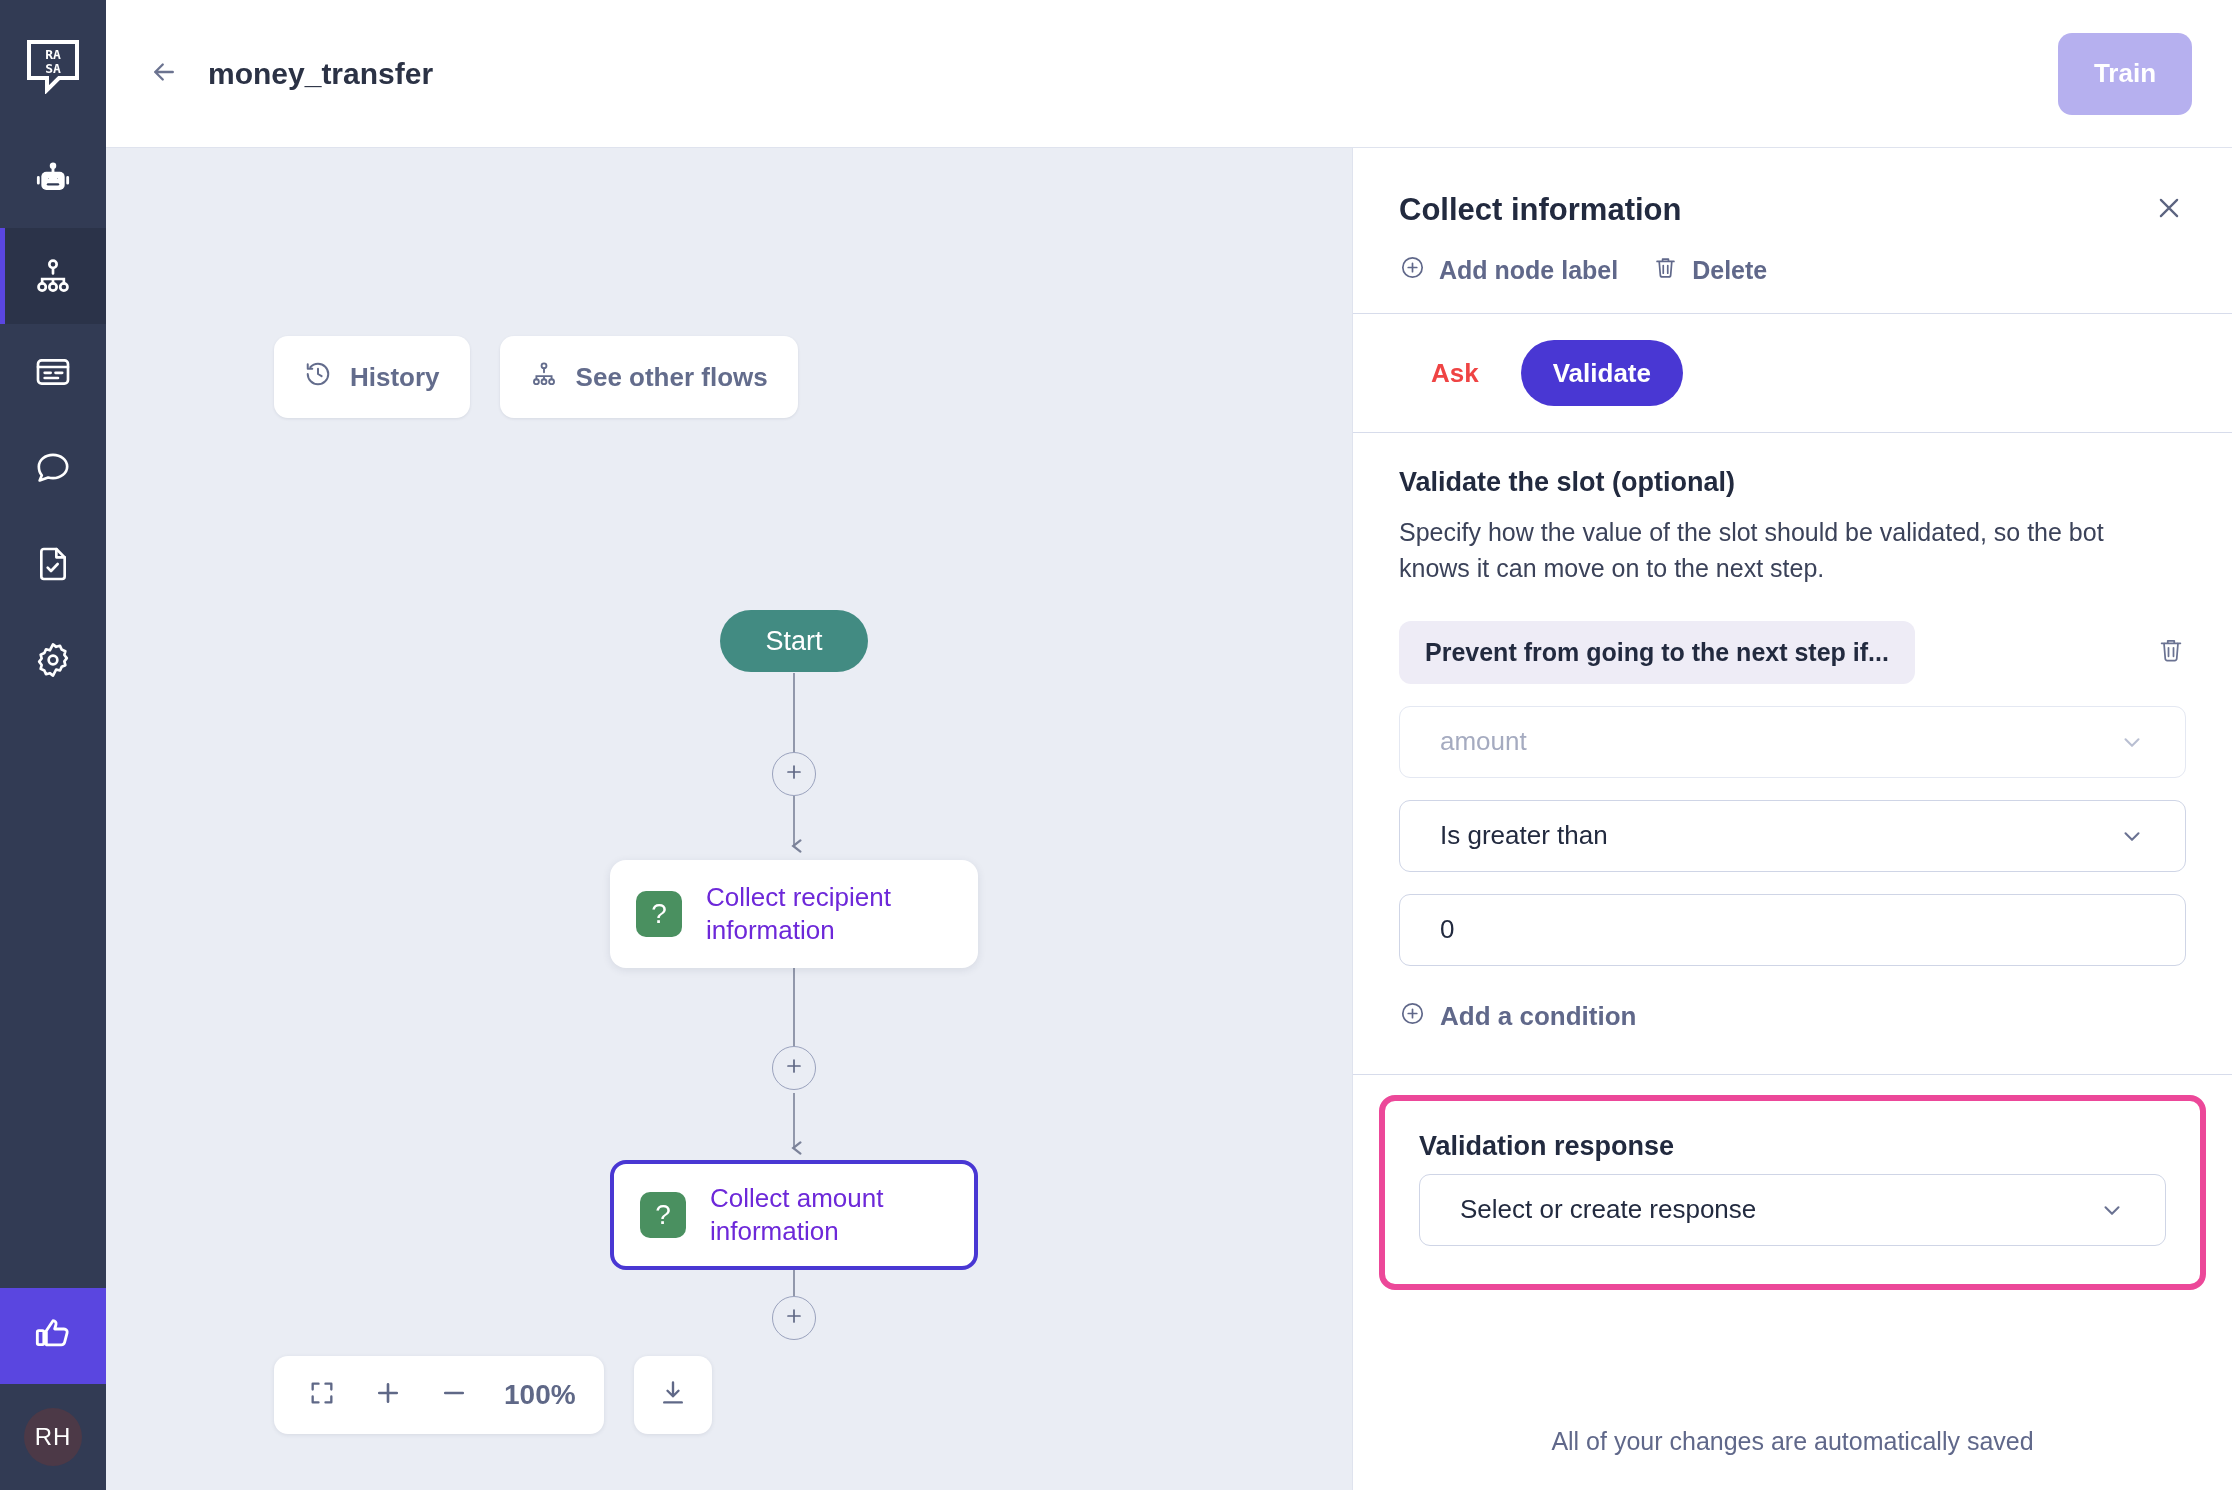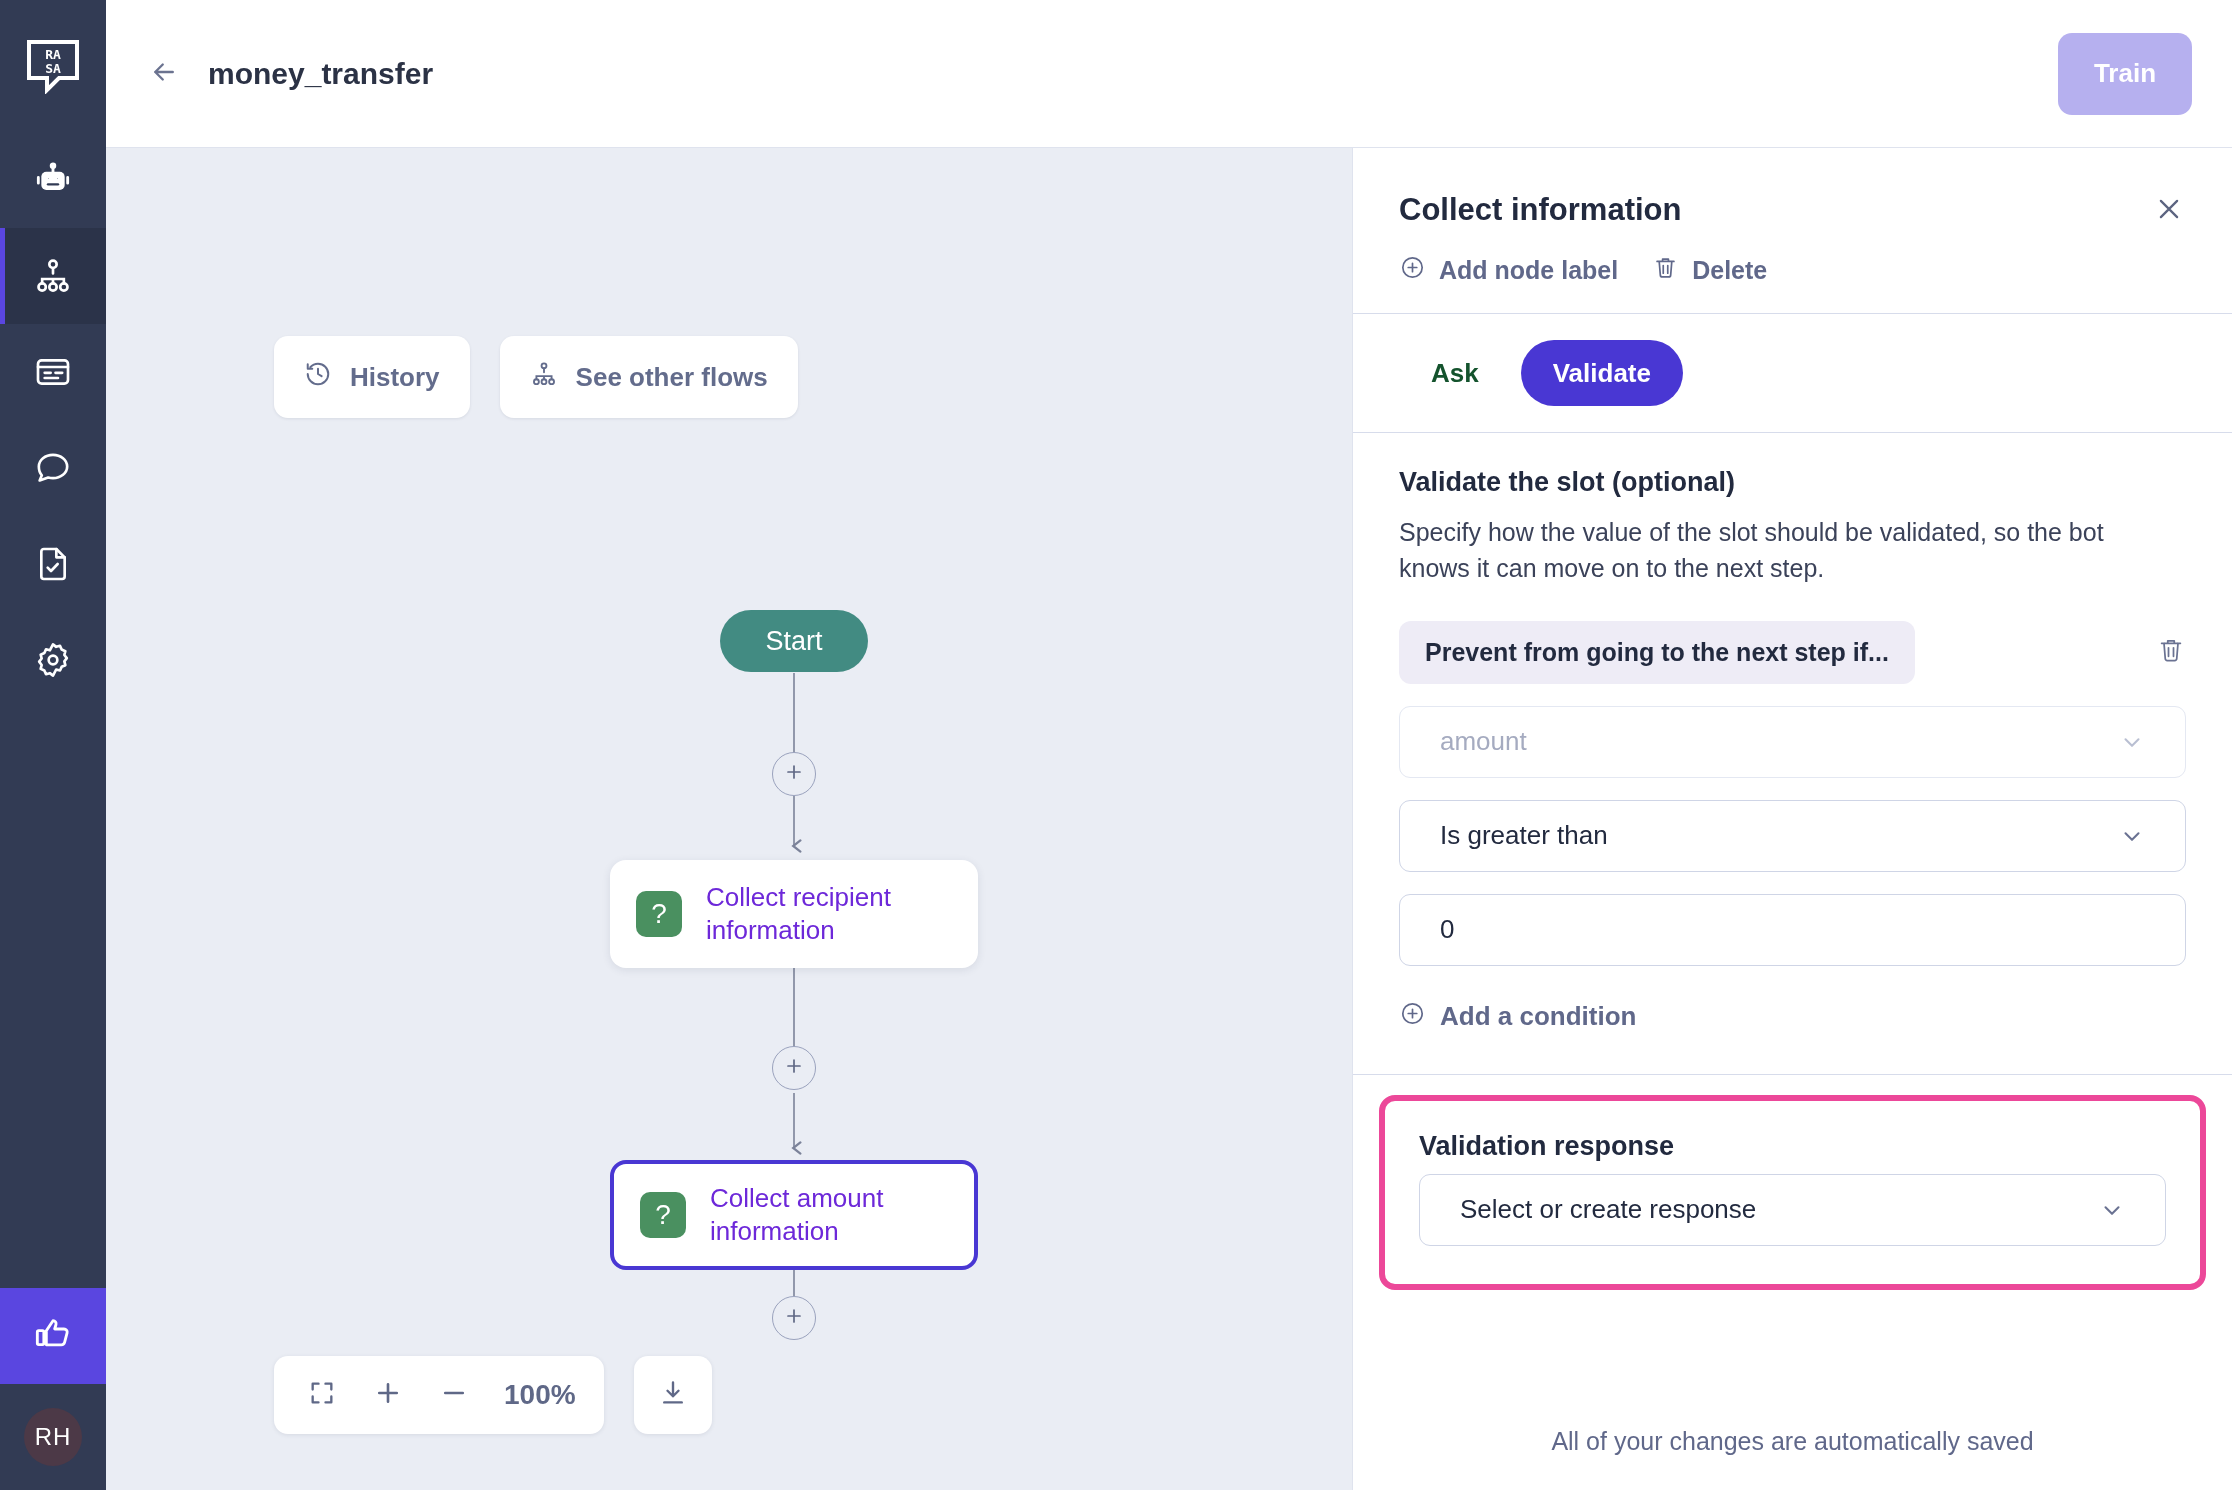--- a/index.html
+++ b/index.html
@@ -170,37 +170,37 @@
     flex: 0 0 880px; width: 880px; background: #ffffff;
     display: flex; flex-direction: column;
     border-left: 1px solid #dfe3ee;
     position: relative;
   }
   .panel-head {
     padding: 44px 46px 0 46px;
     border-bottom: 1px solid #d7dceb;
     padding-bottom: 26px;
   }
-  .panel-head-row { display: flex; align-items: flex-end; }
+  .panel-head-row { display: flex; align-items: center; }
   .panel-title { font-size: 31px; font-weight: bold; color: #222a3f; flex: 1 1 auto; }
   .close-x { cursor: pointer; color: #5d6party; color:#5c6480; width: 34px; height: 34px; display:flex; align-items:center; justify-content:center;}
   .panel-actions { display: flex; gap: 34px; margin-top: 26px; }
   .panel-action {
     display: flex; align-items: center; gap: 13px;
     font-size: 25px; font-weight: bold; color: #60688a; cursor: pointer;
   }
   .tabs-row {
     display: flex; align-items: center; gap: 10px;
     padding: 26px 46px;
     border-bottom: 1px solid #d7dceb;
   }
   .tab {
     height: 66px; border-radius: 33px; padding: 0 32px;
     display: flex; align-items: center; justify-content: center;
-    font-size: 26px; font-weight: bold; color: #14532d;
+    font-size: 26px; font-weight: bold; color: #ef4444;
     cursor: pointer; background: transparent; border: none;
     font-family: "Liberation Sans", sans-serif;
   }
   .tab.active { background: #4937d3; color: #ffffff; }
 
   .panel-body { flex: 1 1 auto; overflow: hidden; position: relative; }
   .section { padding: 34px 46px 0 46px; }
   .section-title { font-size: 27px; font-weight: bold; color: #222a3f; }
   .section-desc { font-size: 25px; color: #3b4259; line-height: 1.45; margin-top: 16px; max-width: 780px; }
   .chip-row { display: flex; align-items: center; margin-top: 34px; }

